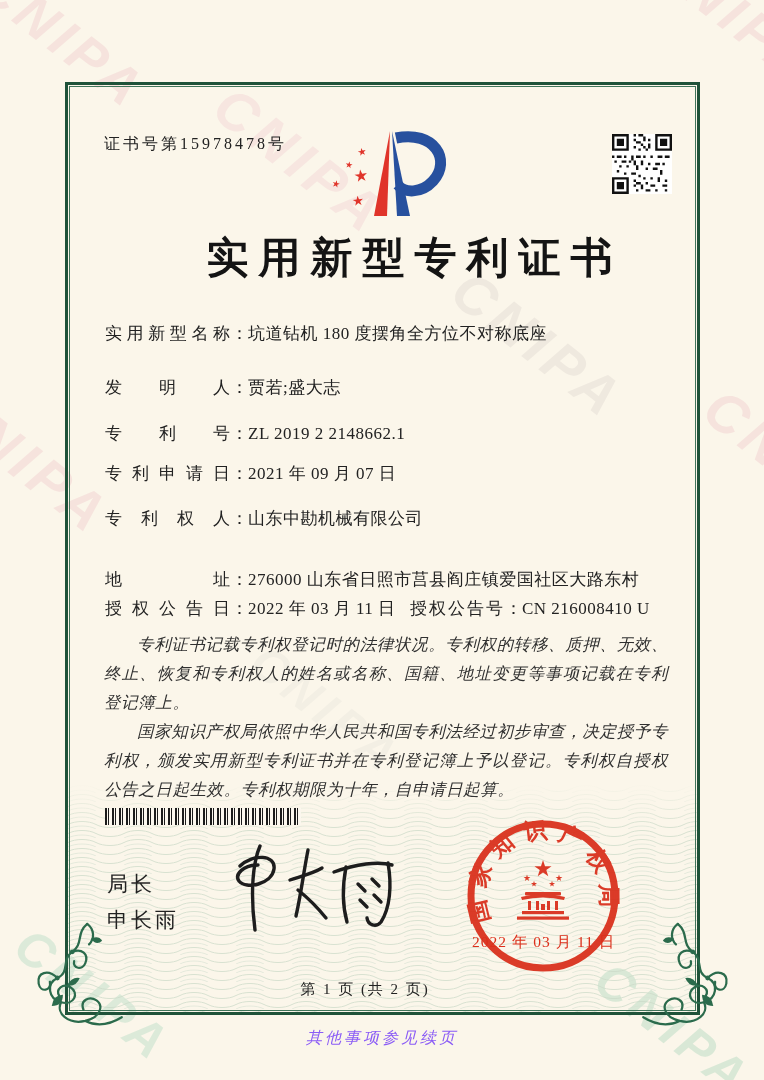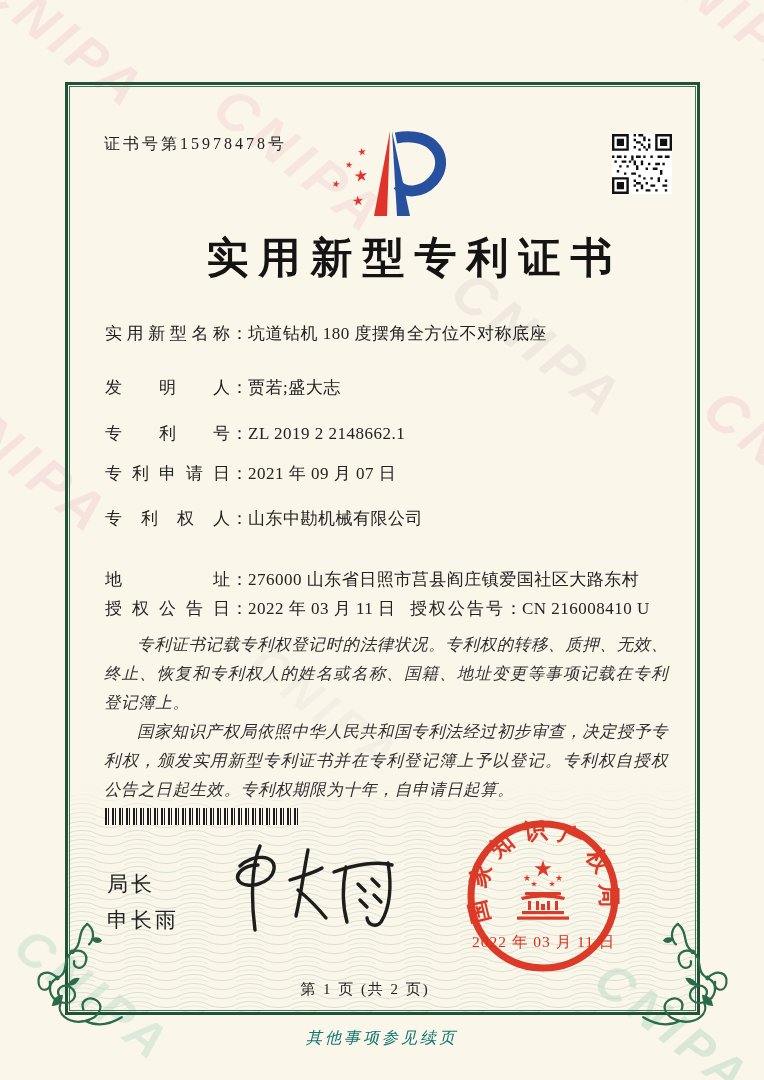--- a/index.html
+++ b/index.html
@@ -61,21 +61,21 @@
   .official-name{position:absolute;left:107px;top:906px;font-size:21px;letter-spacing:3px;z-index:4;}
   .signature{position:absolute;left:222px;top:836px;z-index:4;}
   
   .seal{position:absolute;left:458px;top:811px;z-index:5;}
   .seal-date{
     position:absolute;left:472px;top:932px;z-index:6;font-size:15.5px;
     color:#dc2f1b;letter-spacing:1px;white-space:nowrap;
   }
   
   .page-info{position:absolute;left:65px;top:980px;width:600px;text-align:center;font-size:15px;letter-spacing:2px;z-index:4;}
-  .continuation{position:absolute;left:0;top:1028px;width:764px;text-align:center;font-size:16px;font-style:italic;letter-spacing:3px;color:#0f766e;z-index:4;}
+  .continuation{position:absolute;left:0;top:1028px;width:764px;text-align:center;font-size:16px;font-style:italic;letter-spacing:3px;color:#8b5cf6;z-index:4;}
 </style>
 </head>
 <body>
 
 <div class="page">
 
   <span class="wm" style="left:-34px;top:6px;font-size:54px;color:#f6e3dd;">CNIPA</span>
   <span class="wm" style="left:636px;top:-18px;font-size:54px;color:#f6e3dd;">CNIPA</span>
   <span class="wm" style="left:200px;top:128px;font-size:56px;color:#f7e6e0;">CNIPA</span>
   <span class="wm" style="left:438px;top:312px;font-size:56px;color:#efe9df;">CNIPA</span>

